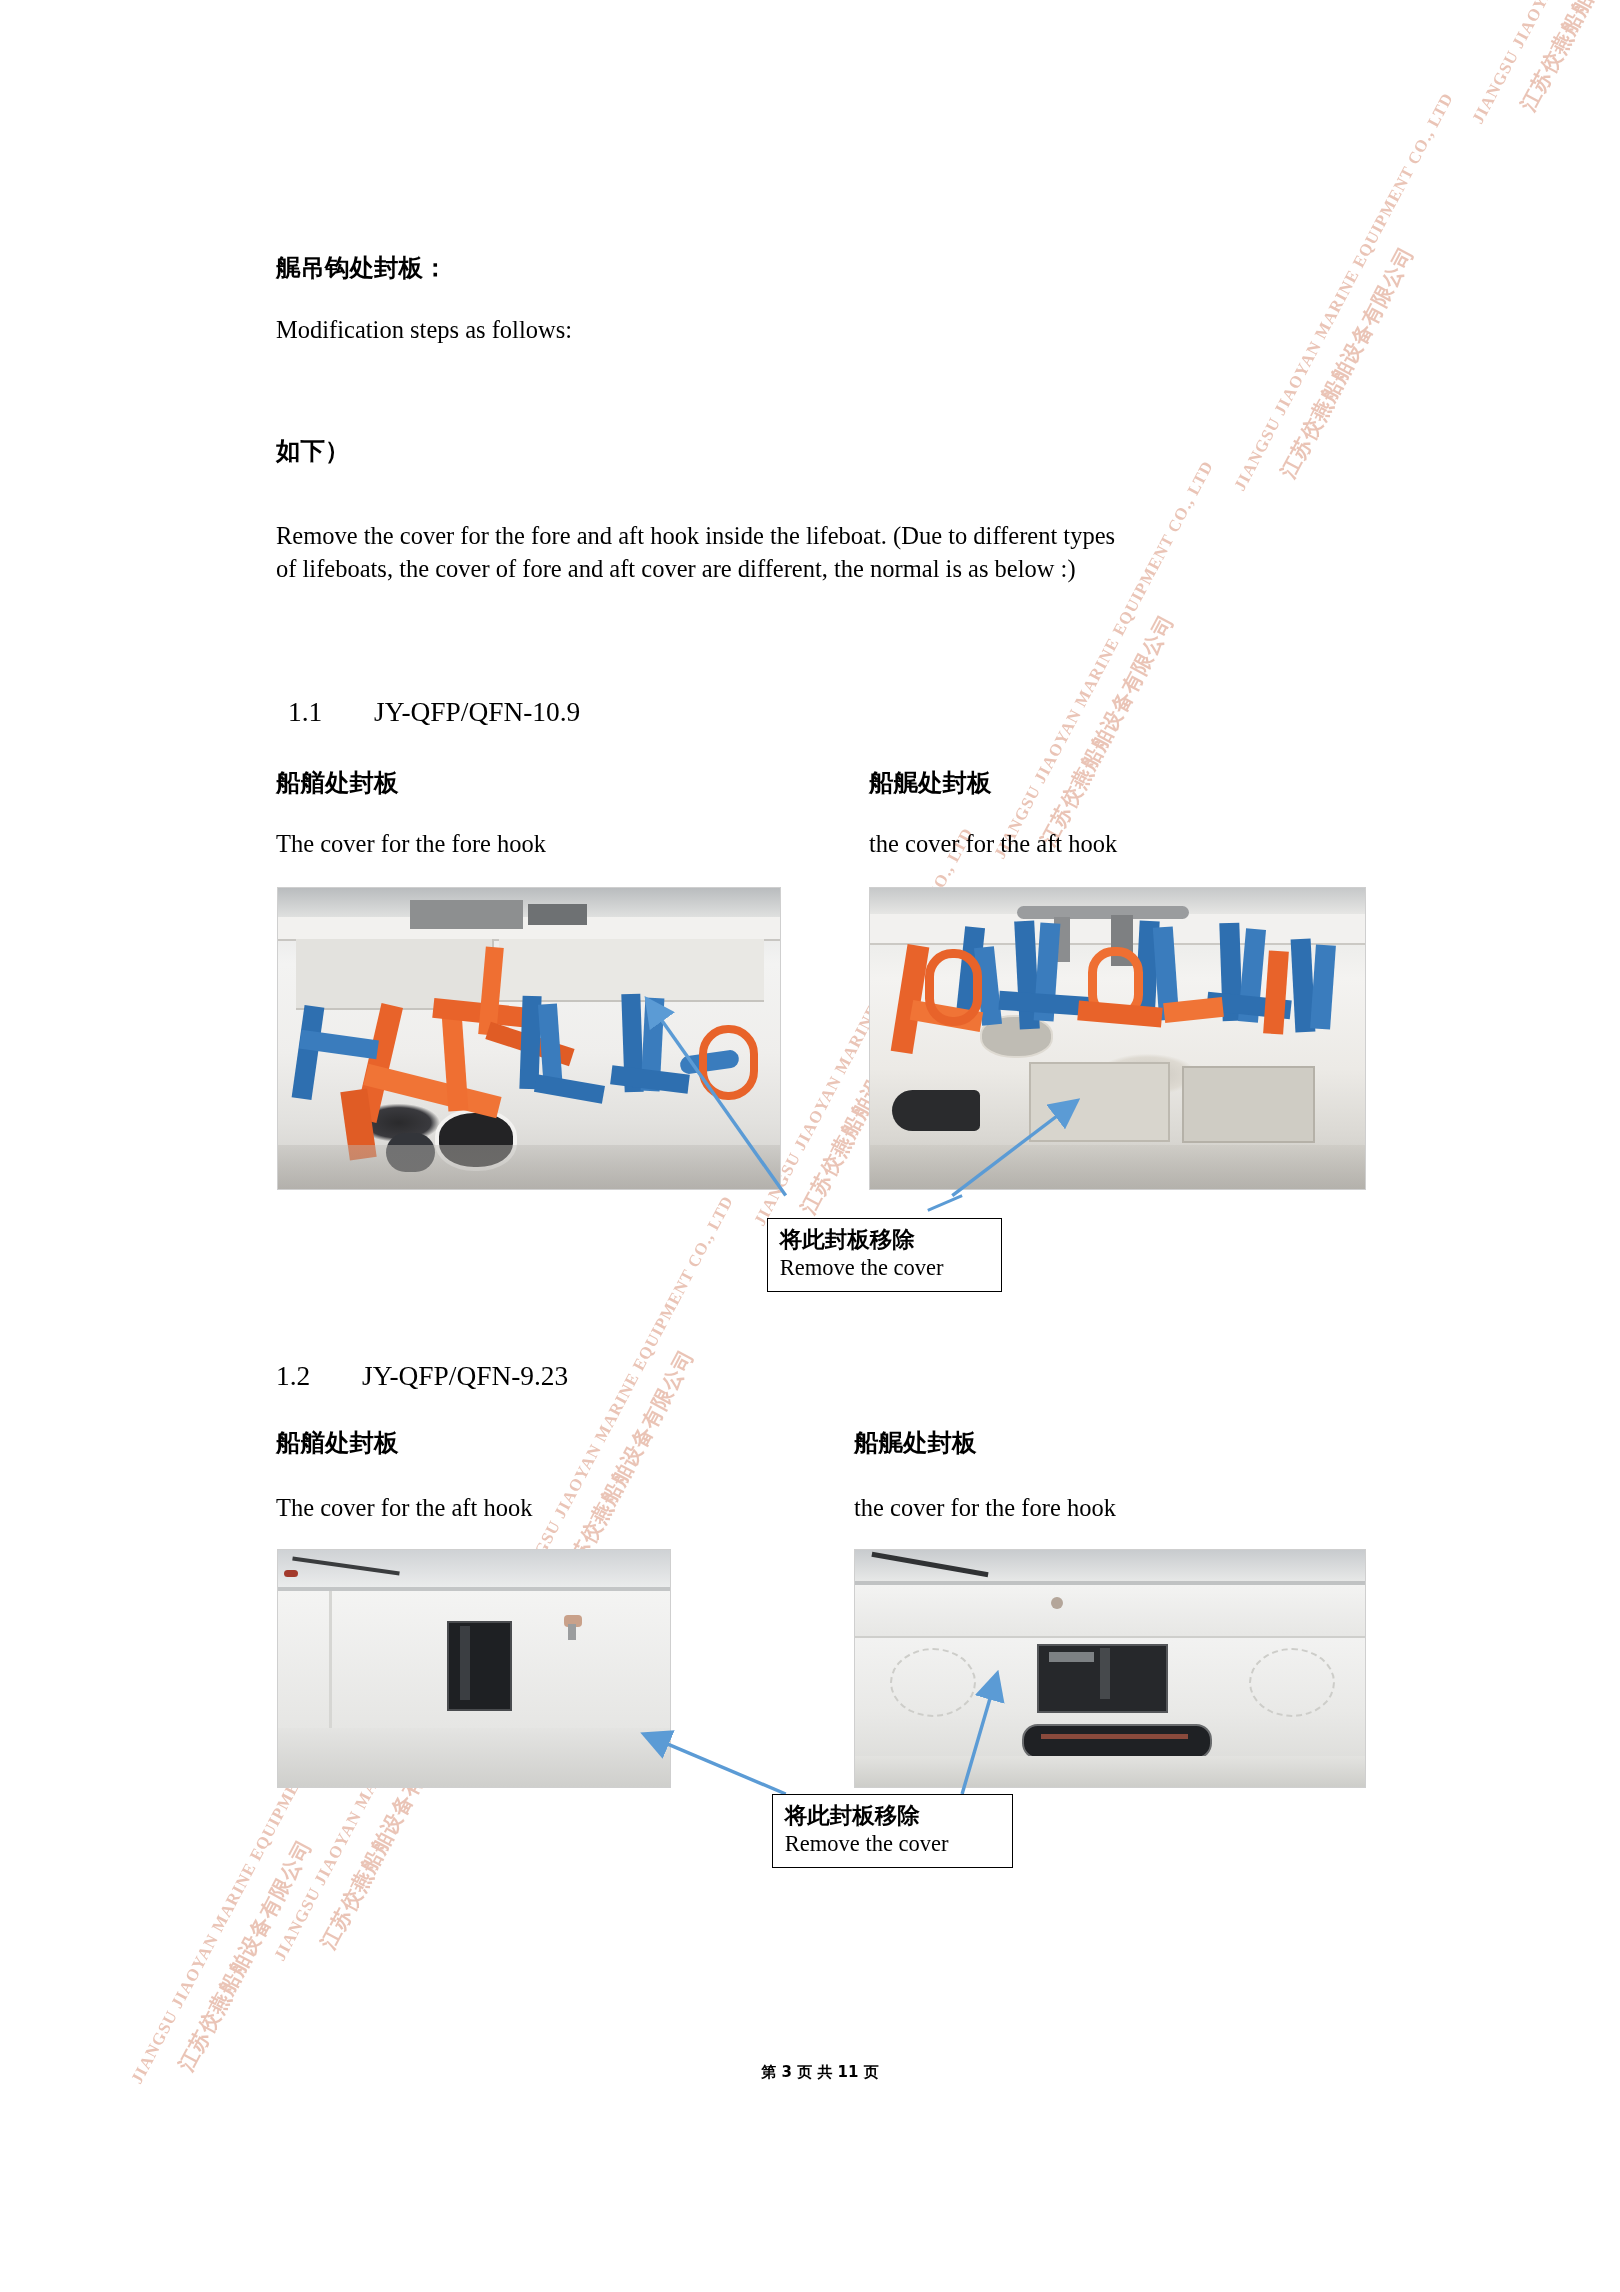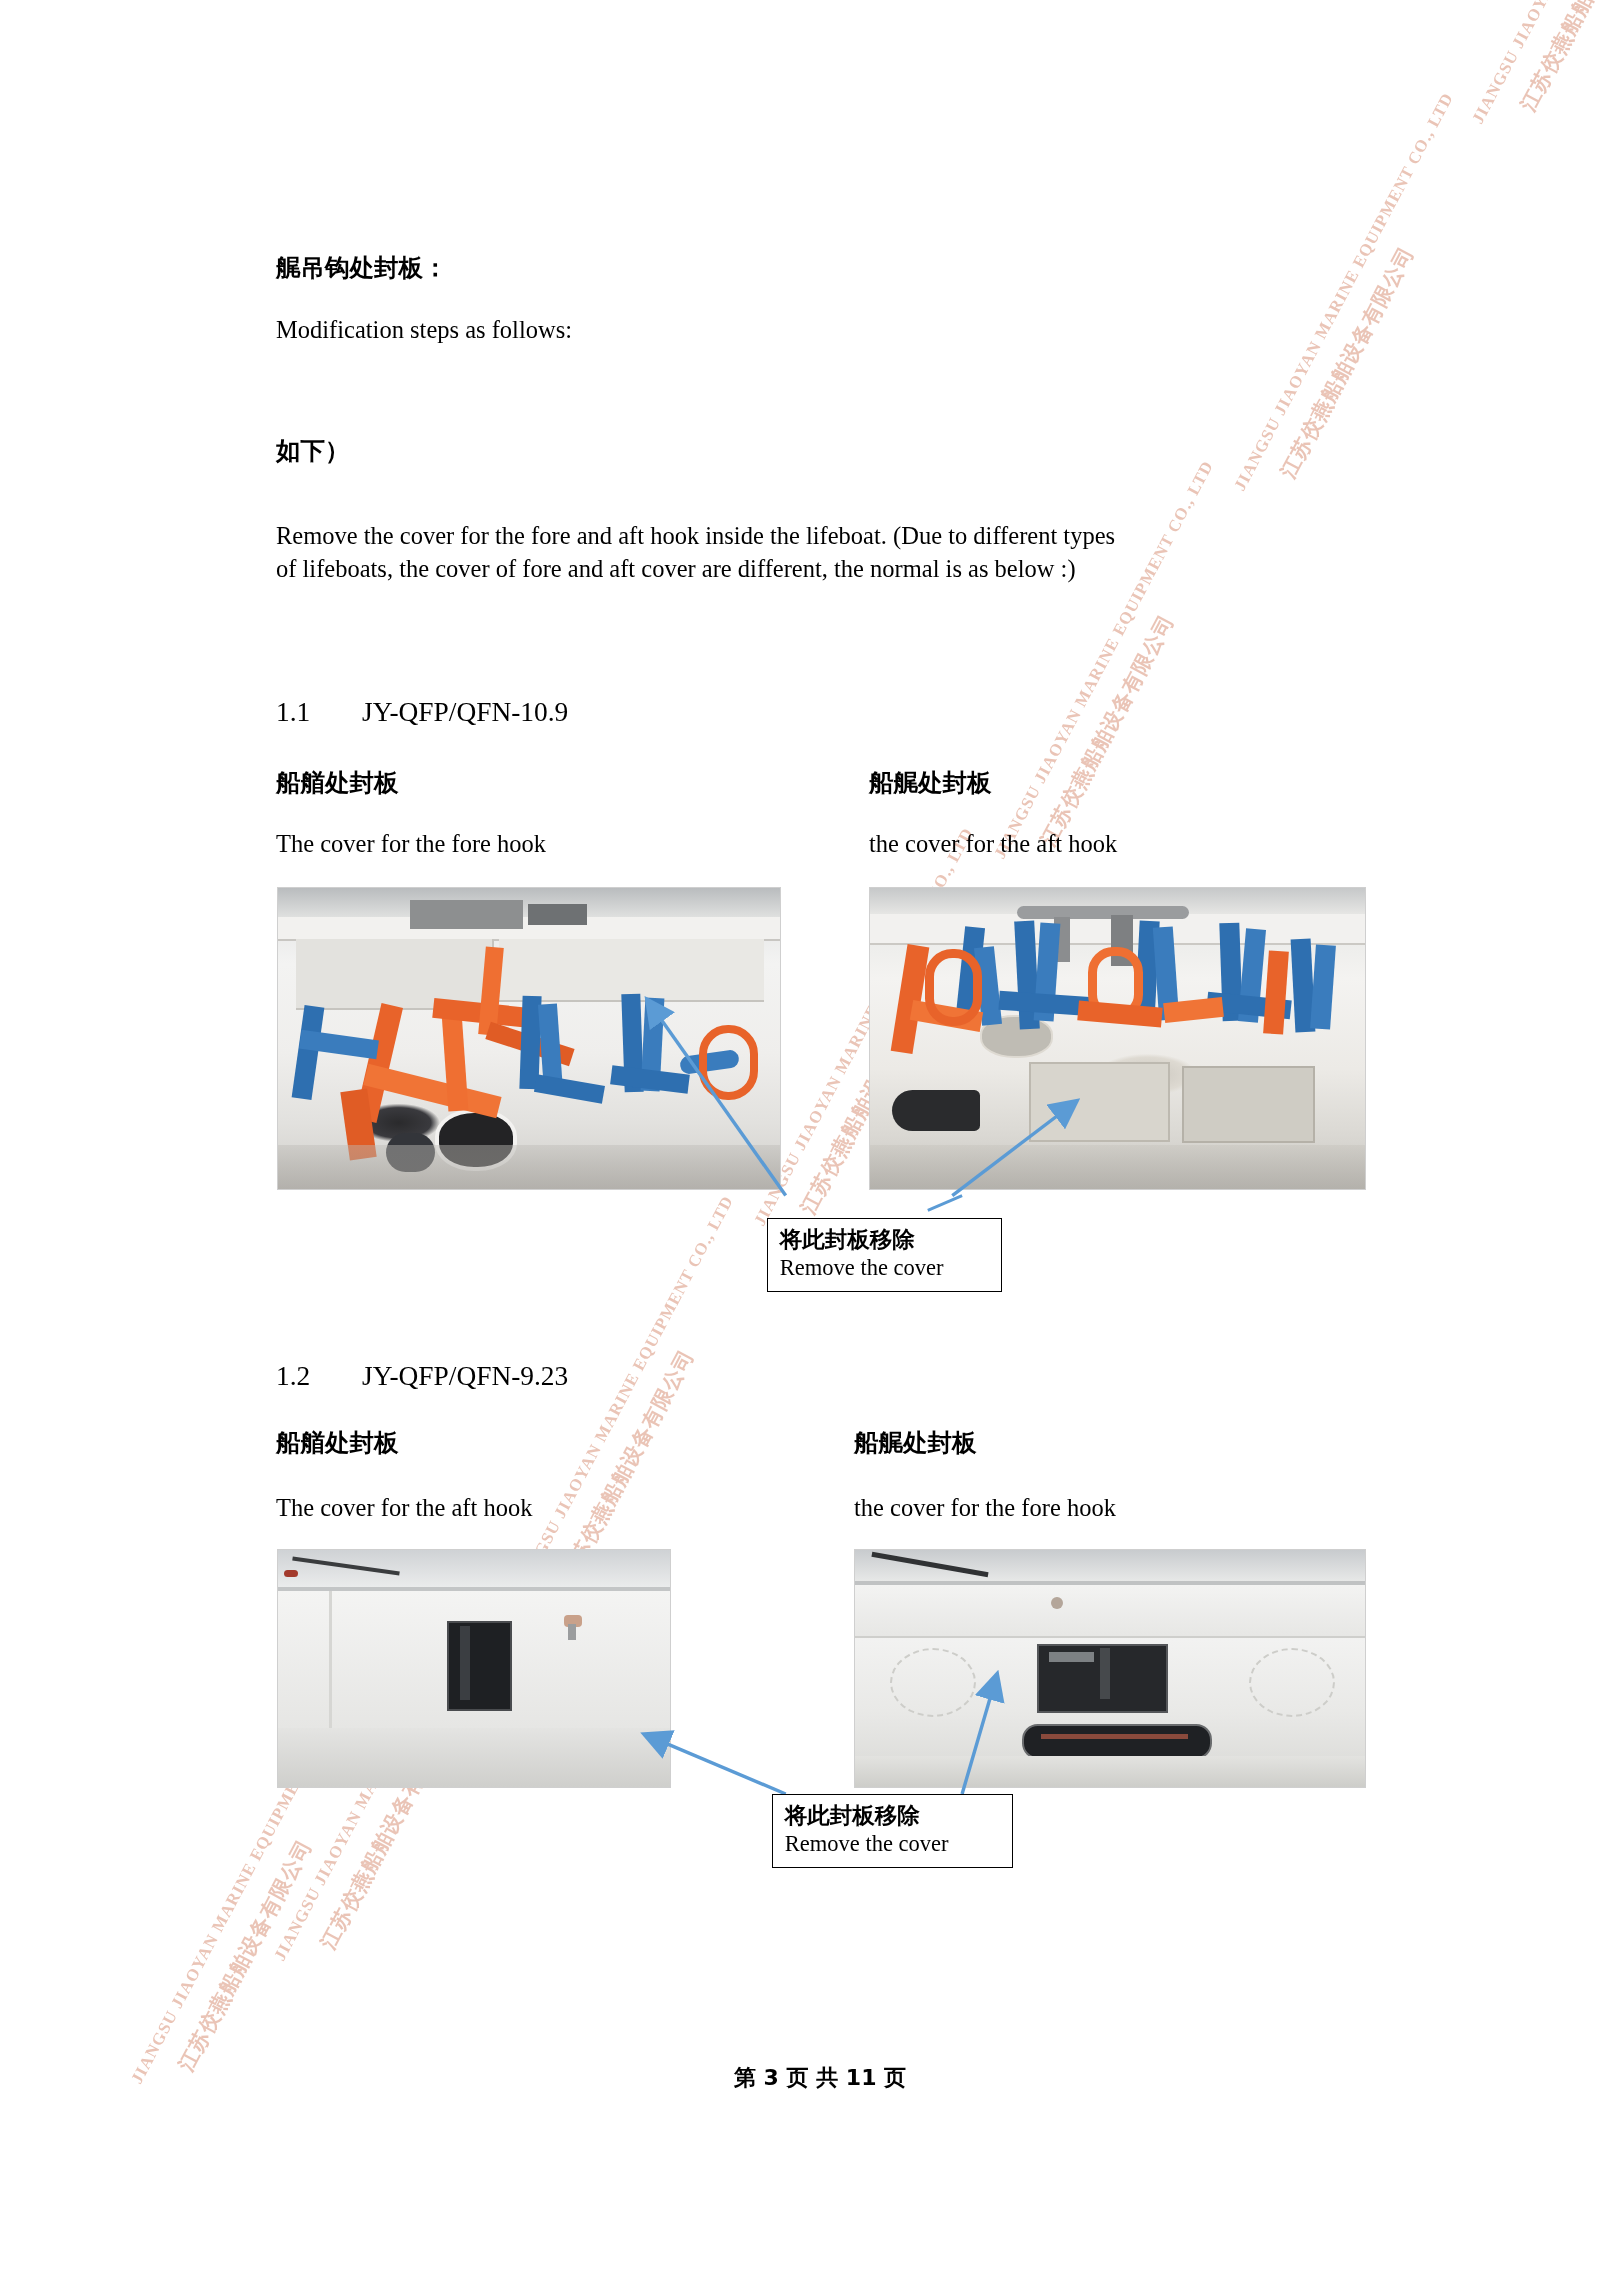--- a/index.html
+++ b/index.html
@@ -106,21 +106,21 @@
   
   .arrow-svg { position: absolute; overflow: visible; }
 
   
   .footer {
     position: absolute;
     width: 100%;
     text-align: center;
     font-family: "DejaVu Sans", sans-serif;
     font-weight: bold;
-    font-size: 22px;
+    font-size: 15px;
   }
 
   
   .wm {
     position: absolute;
     color: rgba(214, 138, 110, 0.5);
     font-family: "DejaVu Sans", sans-serif;
     font-size: 20.6px;
     font-weight: bold;
     white-space: nowrap;
@@ -182,21 +182,21 @@
       <span class="heading-cjk">如下）</span>
     </div>
 
     <div class="blk" style="left:0; top:492px;margin-top:24px;">
       <span class="latin">Remove the cover for the fore and aft hook inside the lifeboat. (Due to different types</span>
     </div>
     <div class="blk" style="left:0; top:549px;">
       <span class="latin">of lifeboats, the cover of fore and aft cover are different, the normal is as below :)</span>
     </div>
 
-    <div class="blk sec-heading" style="left:0; top:696px;">
+    <div class="blk sec-heading" style="left:12px; top:696px;">
       <span class="sec-num">1.1</span><span>JY-QFP/QFN-10.9</span>
     </div>
 
     <div class="blk" style="left:0; top:763px;">
       <span class="heading-cjk">船艏处封板</span>
     </div>
     <div class="blk" style="left:593px; top:763px;">
       <span class="heading-cjk">船艉处封板</span>
     </div>
 

